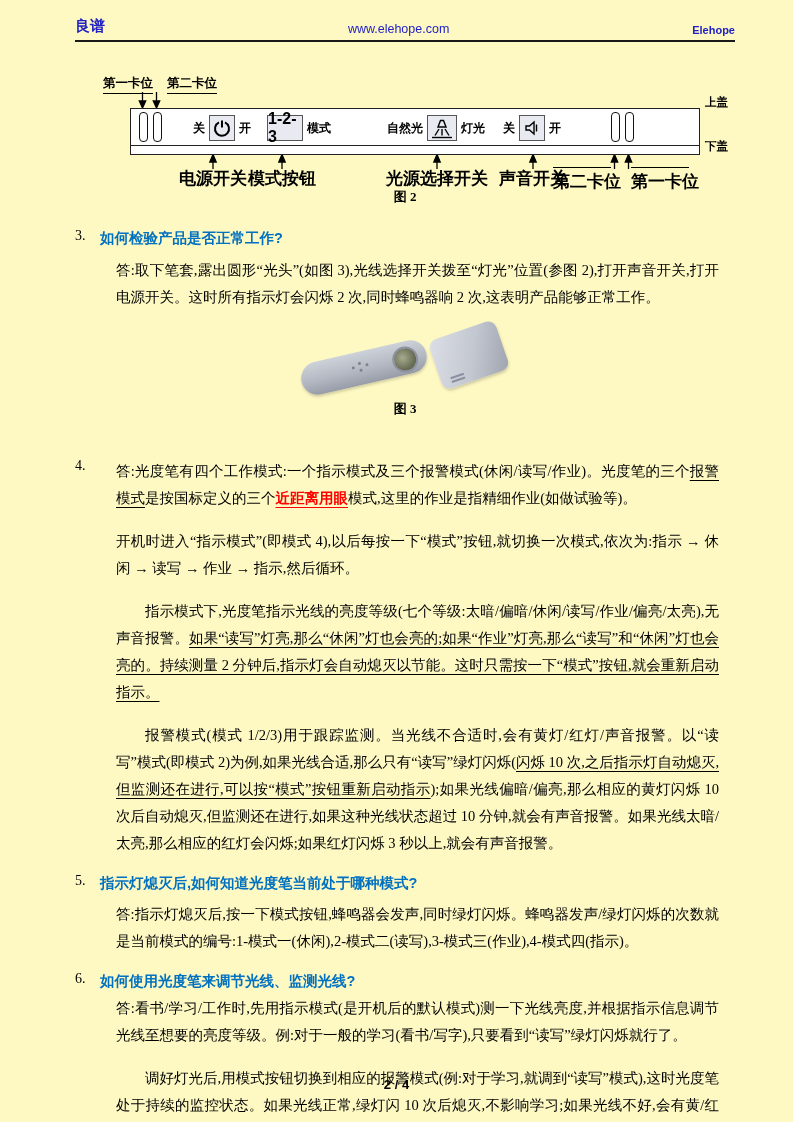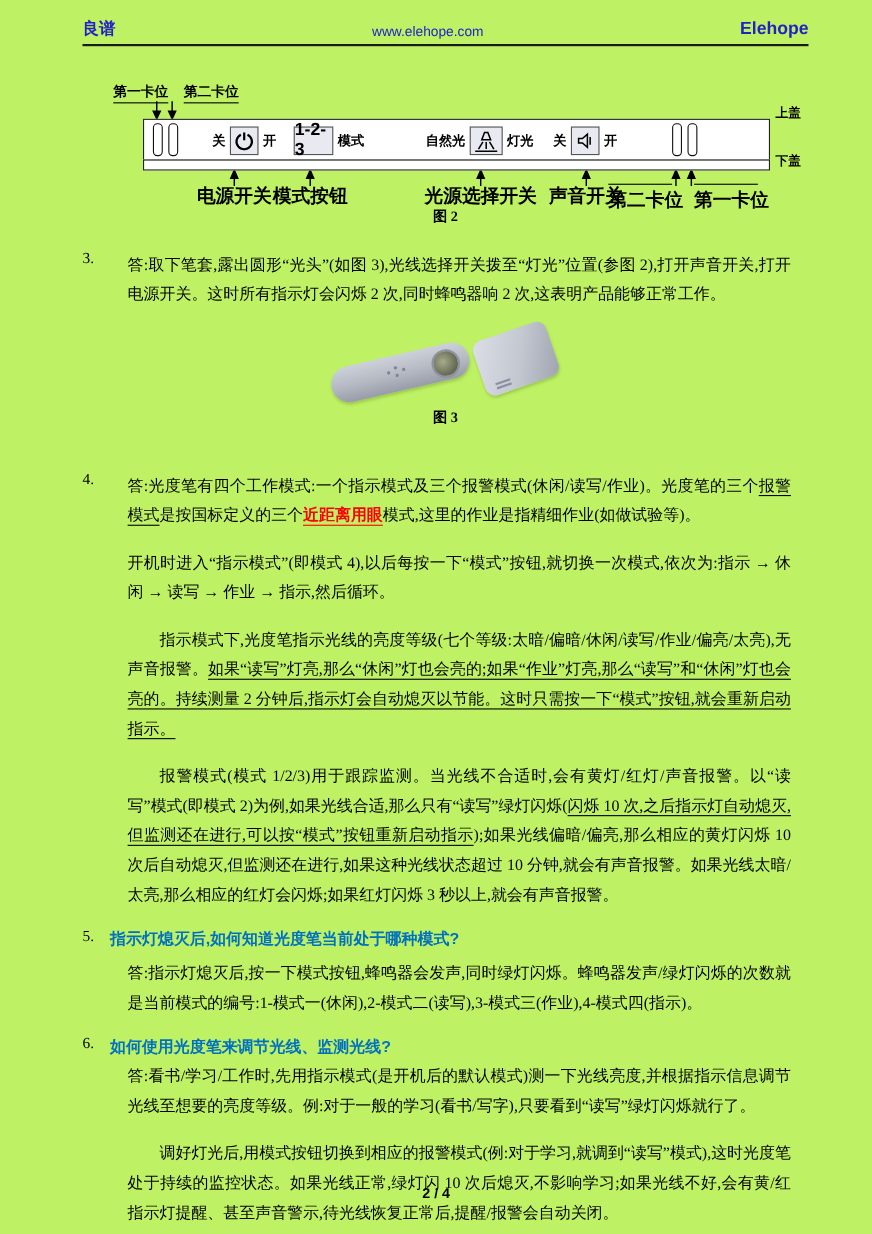--- a/index.html
+++ b/index.html
@@ -1,34 +1,34 @@
 <!DOCTYPE html>
 <html><head>
 <meta charset="utf-8">
 <style>
   html,body{margin:0;padding:0;background:#888;}
   .page{
     position:relative;
     width:793px;height:1122px;
-    background:#bef264;
+    background:#fef9c3;
     margin:0 auto;
     font-family:"Liberation Serif","DejaVu Serif",serif;
     color:#000;
     overflow:hidden;
   }
   .content{padding:0 58px 0 75px;}
   
   .page-header{
     display:flex;justify-content:space-between;align-items:flex-end;
     padding:17px 0 4px 0;
     border-bottom:2px solid #1a1a1a;
   }
   .brand-cn{font-family:"Liberation Sans","DejaVu Sans",sans-serif;font-weight:bold;font-size:15px;color:#2222c4;}
   .header-url{font-family:"Liberation Sans","DejaVu Sans",sans-serif;font-size:12.5px;color:#2222c4;}
-  .brand-en{font-family:"Liberation Sans","DejaVu Sans",sans-serif;font-weight:bold;font-size:16px;color:#2222c4;}
+  .brand-en{font-family:"Liberation Sans","DejaVu Sans",sans-serif;font-weight:bold;font-size:11px;color:#2222c4;}
   
   .figure2{position:relative;height:110px;margin-top:33px;}
   .fig2-lines{position:absolute;left:0;top:0;}
   .clip-top-label{
     position:absolute;top:0;font-size:12.5px;font-weight:600;
     border-bottom:1px solid #000;padding-bottom:1px;
   }
   .panel-top{position:absolute;left:55px;top:33px;width:568px;height:36px;border:1px solid #222;background:#fff;}
   .panel-bottom{position:absolute;left:55px;top:70px;width:568px;height:8px;border:1px solid #222;background:#fff;}
   .slot{position:absolute;top:37px;width:7px;height:28px;border:1.4px solid #111;border-radius:4px;background:#fff;}
@@ -207,20 +207,21 @@
       <div class="bot-label bot-center" style="left:207px">模式按钮</div>
       <div class="bot-label bot-center" style="left:362px">光源选择开关</div>
       <div class="bot-label bot-center" style="left:458px">声音开关</div>
       <div class="bot-label bot-overline" style="left:478px">第二卡位</div>
       <div class="bot-label bot-overline" style="left:556px">第一卡位</div>
     </div>
     <div class="fig-caption">图 2</div>
 
     <div class="faq-item mt-item3">
       <span class="q-num">3.</span>
+      <div class="q-title">如何检验产品是否正常工作?</div>
       <p class="ans mt-ans3"><span class="seg-n">答:取下笔套,露出圆形“光头”(如图 3),光线选择开关拨至“灯光”位置(参图 2),打开声音开关,打开电源开关。这时所有指示灯会闪烁 2 次,同时蜂鸣器响 2 次,这表明产品能够正常工作。</span></p>
     </div>
 
     <div class="figure3">
       <div class="photo">
         <div class="pen-body">
           <div class="pen-holes"></div>
           <div class="pen-lens"></div>
         </div>
         <div class="pen-cap"></div>

